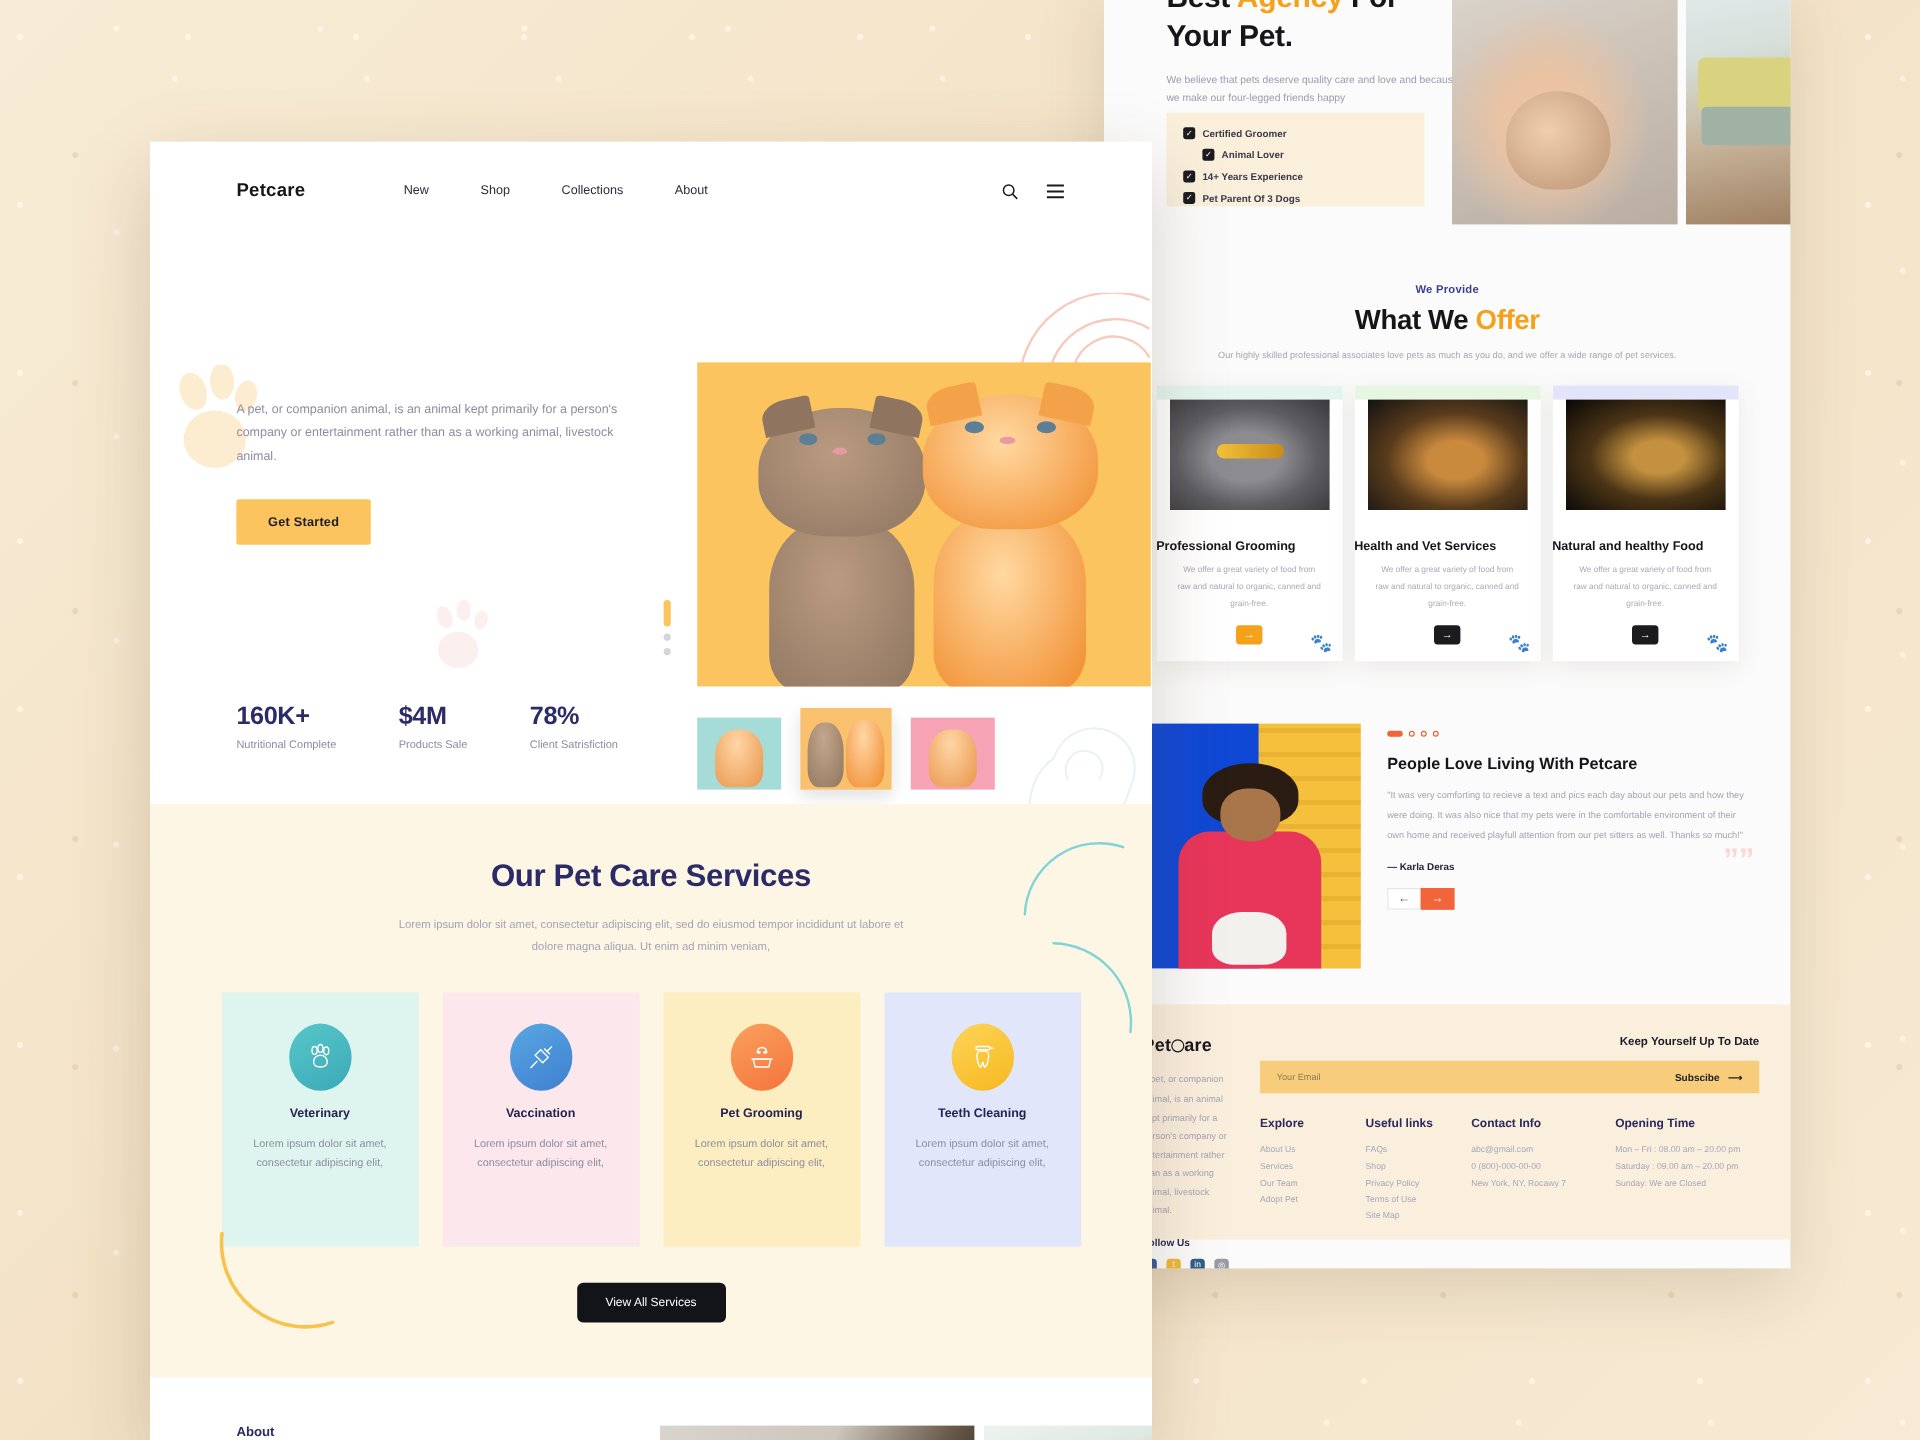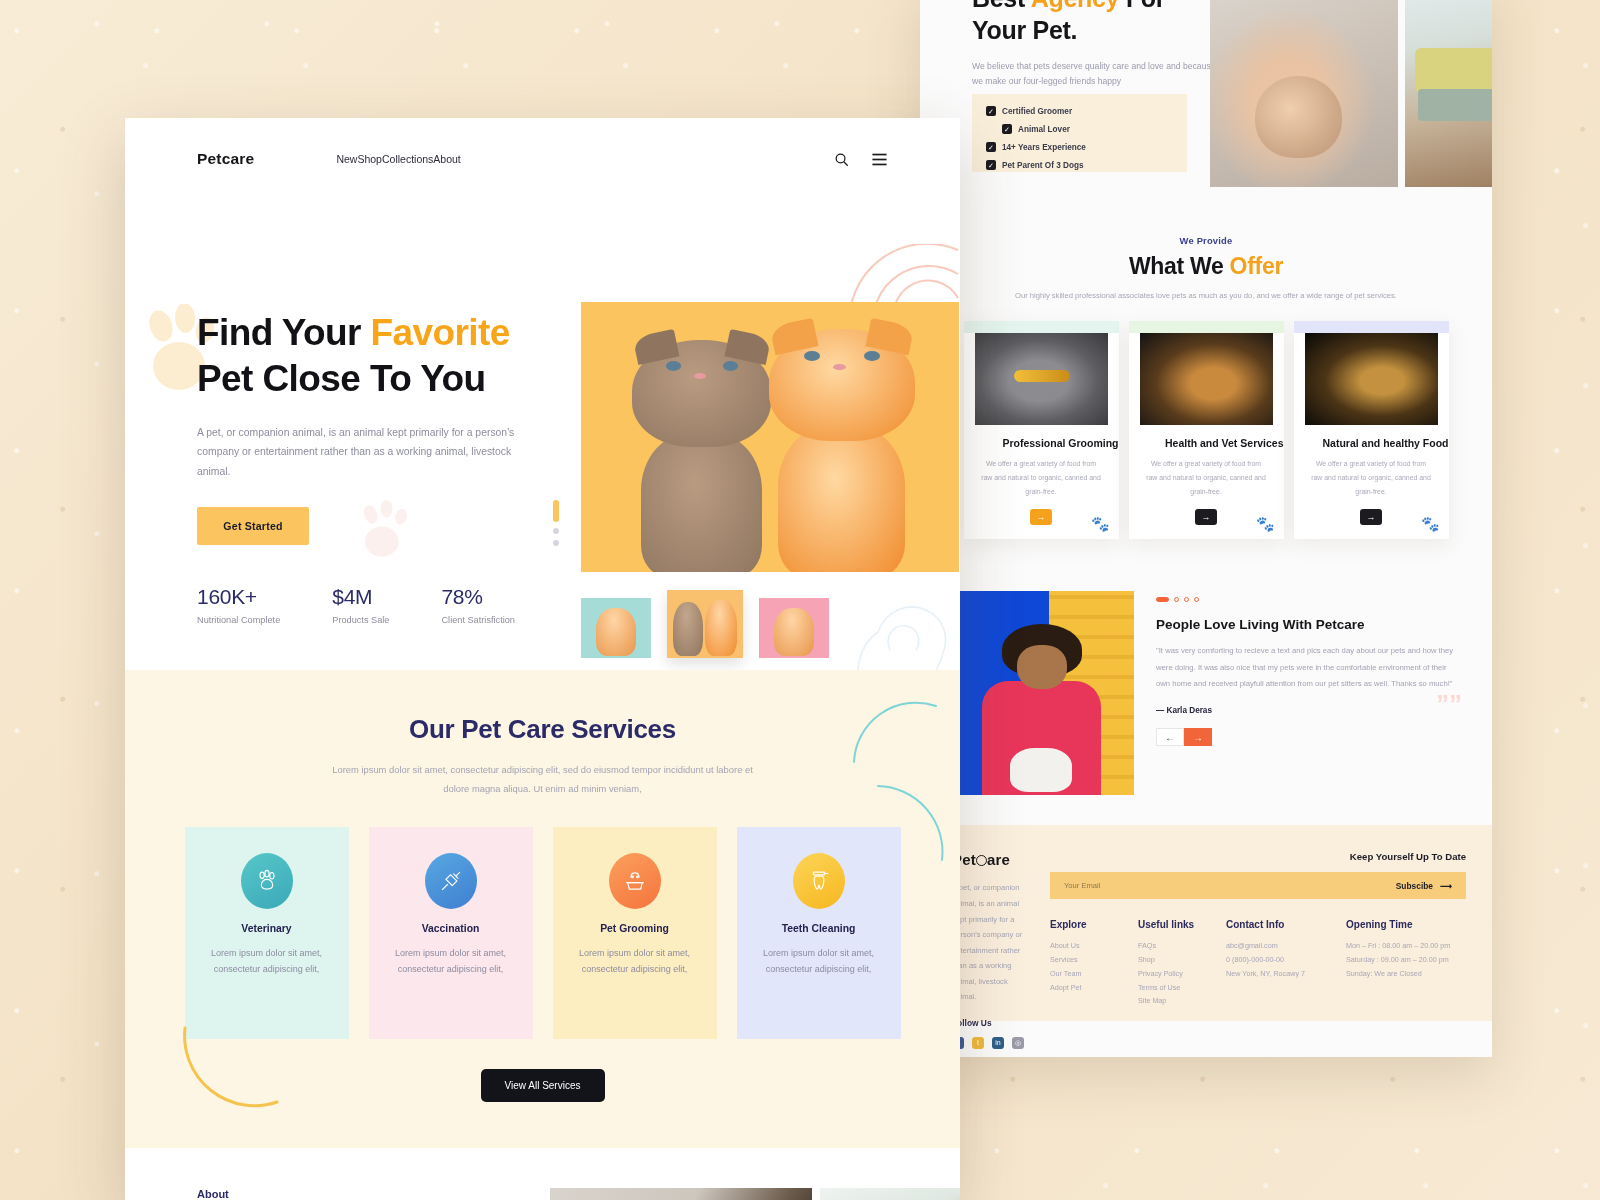--- a/index.html
+++ b/index.html
@@ -99,21 +99,21 @@
   .rp-card:nth-child(1) .rp-card-img::after {
     content:""; position:absolute; left:30%; top:40%; width:42%; height:13%;
     background: linear-gradient(90deg,#f2c13a,#c98c18); border-radius: 8px;
   }
   .rp-card:nth-child(2) .rp-card-img {
     background: radial-gradient(ellipse at 55% 55%, #c98a3e 0 22%, #5a3c1c 55%, #121212 100%);
   }
   .rp-card:nth-child(3) .rp-card-img {
     background: radial-gradient(ellipse at 58% 52%, #c3913f 0 20%, #4c3516 52%, #070707 100%);
   }
-  .rp-card-title { margin-top: 12px; font-size: 10.5px; font-weight: 700; color: #16161a; text-align:right; }
+  .rp-card-title { margin-top: 24px; font-size: 10.5px; font-weight: 700; color: #16161a; text-align:left; }
   .rp-card-desc { margin-top: 8px; font-size: 6.9px; line-height: 2; color: #a9a9ba; text-align:center; padding: 0 16px; }
   .rp-card-btn {
     margin: 11px auto 0; width: 22px; height: 16px; border-radius: 3px;
     display: flex; align-items: center; justify-content: center;
     color: #fff; font-size: 9px; background: #1b1b20; border: none; cursor: pointer;
   }
   .rp-card:nth-child(1) .rp-card-btn { background: #f6a11b; }
   .paw-deco {
     position: absolute; right: 8px; bottom: 6px; font-size: 15px; color: #fadcd0; opacity:.85;
   }
@@ -184,42 +184,42 @@
   #left-panel {
     position: absolute; left: 125px; top: 118px;
     width: 835px; height: 1082px;
     background: #fff;
     box-shadow: 0 22px 60px rgba(90,70,40,.22);
     overflow: hidden;
   }
   
   .nav { height: 82px; display:flex; align-items:center; padding: 0 72px 0 72px; }
   .logo { font-size: 15.5px; font-weight: 700; color:#16161a; letter-spacing:.2px;}
-  .nav-links { display:flex; margin-left: 82px; }
+  .nav-links { display:flex; gap: 43px; margin-left: 82px; }
   .nav-links a { font-size: 10.5px; color:#2c2c3a; text-decoration:none; }
   .nav-right { margin-left: auto; display:flex; align-items:center; gap: 22px; }
   .icon-btn { background:none;border:none;cursor:pointer; color:#1b1b20; display:flex; }
 
   
   .hero { position: relative; height: 470px; }
   .paw-big {
     position:absolute; left: 8px; top: 104px; width: 100px; height: 100px; opacity: .55;
   }
   .hero-left { position:absolute; left: 72px; top: 110px; width: 400px; z-index:2;}
   .hero-h1 { font-size: 37px; line-height: 1.23; font-weight: 800; color:#121216; letter-spacing:-.6px;}
   .hero-h1 .hl { color:#f9a51a; }
   .hero-p { margin-top: 22px; font-size: 10.4px; line-height: 1.85; color:#8d8da0; width: 320px;}
   .cta {
     margin-top: 26px; width: 112px; height: 38px; background:#fbc45e; border:none;
     border-radius: 2px; font-family: inherit; font-size: 10.6px; font-weight: 700;
     color:#1c1c26; cursor:pointer; letter-spacing:.2px;
   }
   .hero-paw-small { position:absolute; left: 228px; top: 300px; width: 64px; opacity:.5; }
   .stats { position:absolute; left: 72px; top: 385px; display:flex; gap: 52px; }
-  .stat-v { font-size: 21px; font-weight: 400; color:#2b2b68; letter-spacing:-.3px;}
+  .stat-v { font-size: 21px; font-weight: 700; color:#2b2b68; letter-spacing:-.3px;}
   .stat-l { margin-top: 6px; font-size: 9.2px; color:#8d8da0; }
   .hero-img {
     position:absolute; left: 456px; top: 102px; width: 378px; height: 270px;
     background: #fbc45e; overflow:hidden;
   }
   .kit { position:absolute; bottom:0; }
   .kit1 { left: 12%; width: 40%; height: 86%; }
   .kit2 { left: 48%; width: 42%; height: 90%; }
   .k-head { position:absolute; left: 4%; top: 0; width: 92%; height: 46%; border-radius: 48% 48% 42% 42%; }
   .k-body { position:absolute; left: 10%; top: 40%; width: 80%; height: 62%; border-radius: 40% 40% 22% 22%; }
@@ -482,24 +482,20 @@
       <ellipse cx="46" cy="62" rx="26" ry="24" fill="#fce0ab"></ellipse>
     </svg>
 
     <svg class="arcs" viewBox="0 0 120 90">
       <path d="M10 88 A78 78 0 0 1 118 6" stroke="#f9c9bc" stroke-width="2" fill="none"></path>
       <path d="M34 88 A56 56 0 0 1 118 30" stroke="#f9c9bc" stroke-width="2" fill="none"></path>
       <path d="M58 88 A34 34 0 0 1 118 54" stroke="#f9c9bc" stroke-width="2" fill="none"></path>
     </svg>
 
     <div class="hero-left">
-      <h1 class="hero-h1">
-        <span>Find Your </span><span class="hl">Favorite</span><br>
-        <span>Pet Close To You</span>
-      </h1>
       <p class="hero-p">A pet, or companion animal, is an animal kept primarily  for a person's company or entertainment rather than  as a working animal, livestock animal.</p>
       <button class="cta">Get Started</button>
     </div>
 
     <svg class="hero-paw-small" viewBox="0 0 80 80">
       <ellipse cx="22" cy="18" rx="8" ry="12" fill="#fbe2df" transform="rotate(-20 22 18)"></ellipse>
       <ellipse cx="42" cy="11" rx="7.5" ry="11" fill="#fbe2df"></ellipse>
       <ellipse cx="60" cy="21" rx="7" ry="10" fill="#fbe2df" transform="rotate(16 60 21)"></ellipse>
       <ellipse cx="36" cy="52" rx="21" ry="19" fill="#fbe2df"></ellipse>
     </svg>

